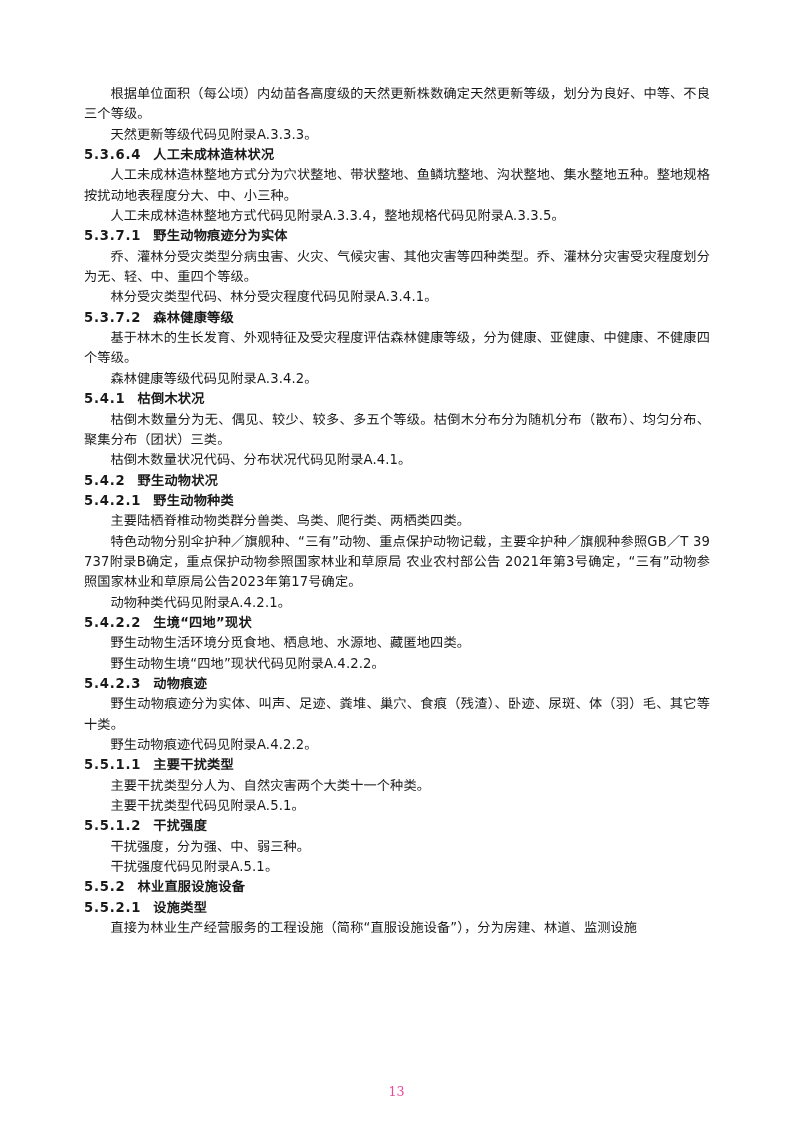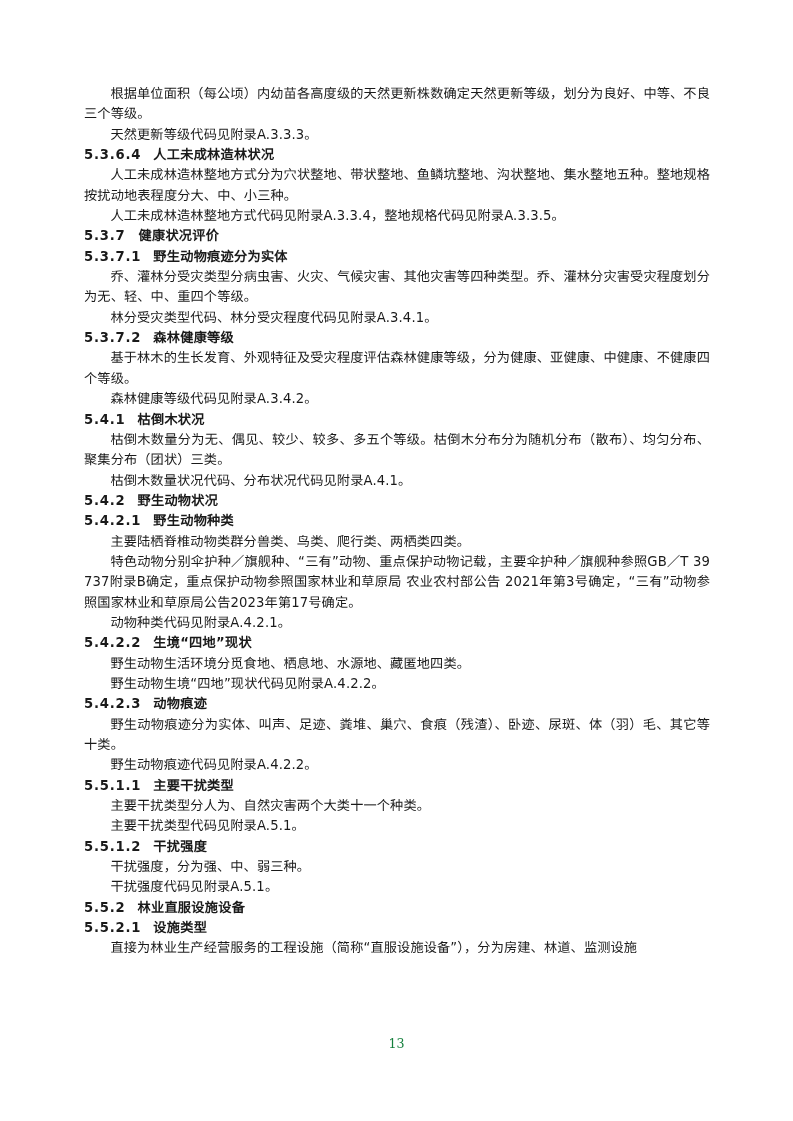--- a/index.html
+++ b/index.html
@@ -69,41 +69,40 @@
 
   
   .para {
     text-indent: 2em;
   }
 
   
   .folio {
     position: absolute;
     left: 0;
-    top: 1036px;
+    top: 1084px;
     width: 793px;
     text-align: center;
     font-size: 12.6px;
     line-height: 16px;
-    color: #15803d;
+    color: #ec4899;
     font-family: "DejaVu Serif", "Liberation Serif", serif;
   }
 </style>
 </head>
 <body>
 
 <div class="page">
 
   <div class="content">
       <p class="blk para">根据单位面积（每公顷）内幼苗各高度级的天然更新株数确定天然更新等级，划分为良好、中等、不良三个等级。</p>
       <p class="blk para">天然更新等级代码见附录A.3.3.3。</p>
       <div class="heading lvl4"><span class="num">5.3.6.4</span><span class="ttl">人工未成林造林状况</span></div>
       <p class="blk para">人工未成林造林整地方式分为穴状整地、带状整地、鱼鳞坑整地、沟状整地、集水整地五种。整地规格按扰动地表程度分大、中、小三种。</p>
       <p class="blk para">人工未成林造林整地方式代码见附录A.3.3.4，整地规格代码见附录A.3.3.5。</p>
-      <div class="heading lvl2"><span class="num">5.3.7</span><span class="ttl">健康状况评价</span></div>
       <div class="heading lvl4"><span class="num">5.3.7.1</span><span class="ttl">野生动物痕迹分为实体</span></div>
       <p class="blk para">乔、灌林分受灾类型分病虫害、火灾、气候灾害、其他灾害等四种类型。乔、灌林分灾害受灾程度划分为无、轻、中、重四个等级。</p>
       <p class="blk para">林分受灾类型代码、林分受灾程度代码见附录A.3.4.1。</p>
       <div class="heading lvl4"><span class="num">5.3.7.2</span><span class="ttl">森林健康等级</span></div>
       <p class="blk para">基于林木的生长发育、外观特征及受灾程度评估森林健康等级，分为健康、亚健康、中健康、不健康四个等级。</p>
       <p class="blk para">森林健康等级代码见附录A.3.4.2。</p>
       <div class="heading lvl3"><span class="num">5.4.1</span><span class="ttl">枯倒木状况</span></div>
       <p class="blk para">枯倒木数量分为无、偶见、较少、较多、多五个等级。枯倒木分布分为随机分布（散布）、均匀分布、聚集分布（团状）三类。</p>
       <p class="blk para">枯倒木数量状况代码、分布状况代码见附录A.4.1。</p>
       <div class="heading lvl3"><span class="num">5.4.2</span><span class="ttl">野生动物状况</span></div>

